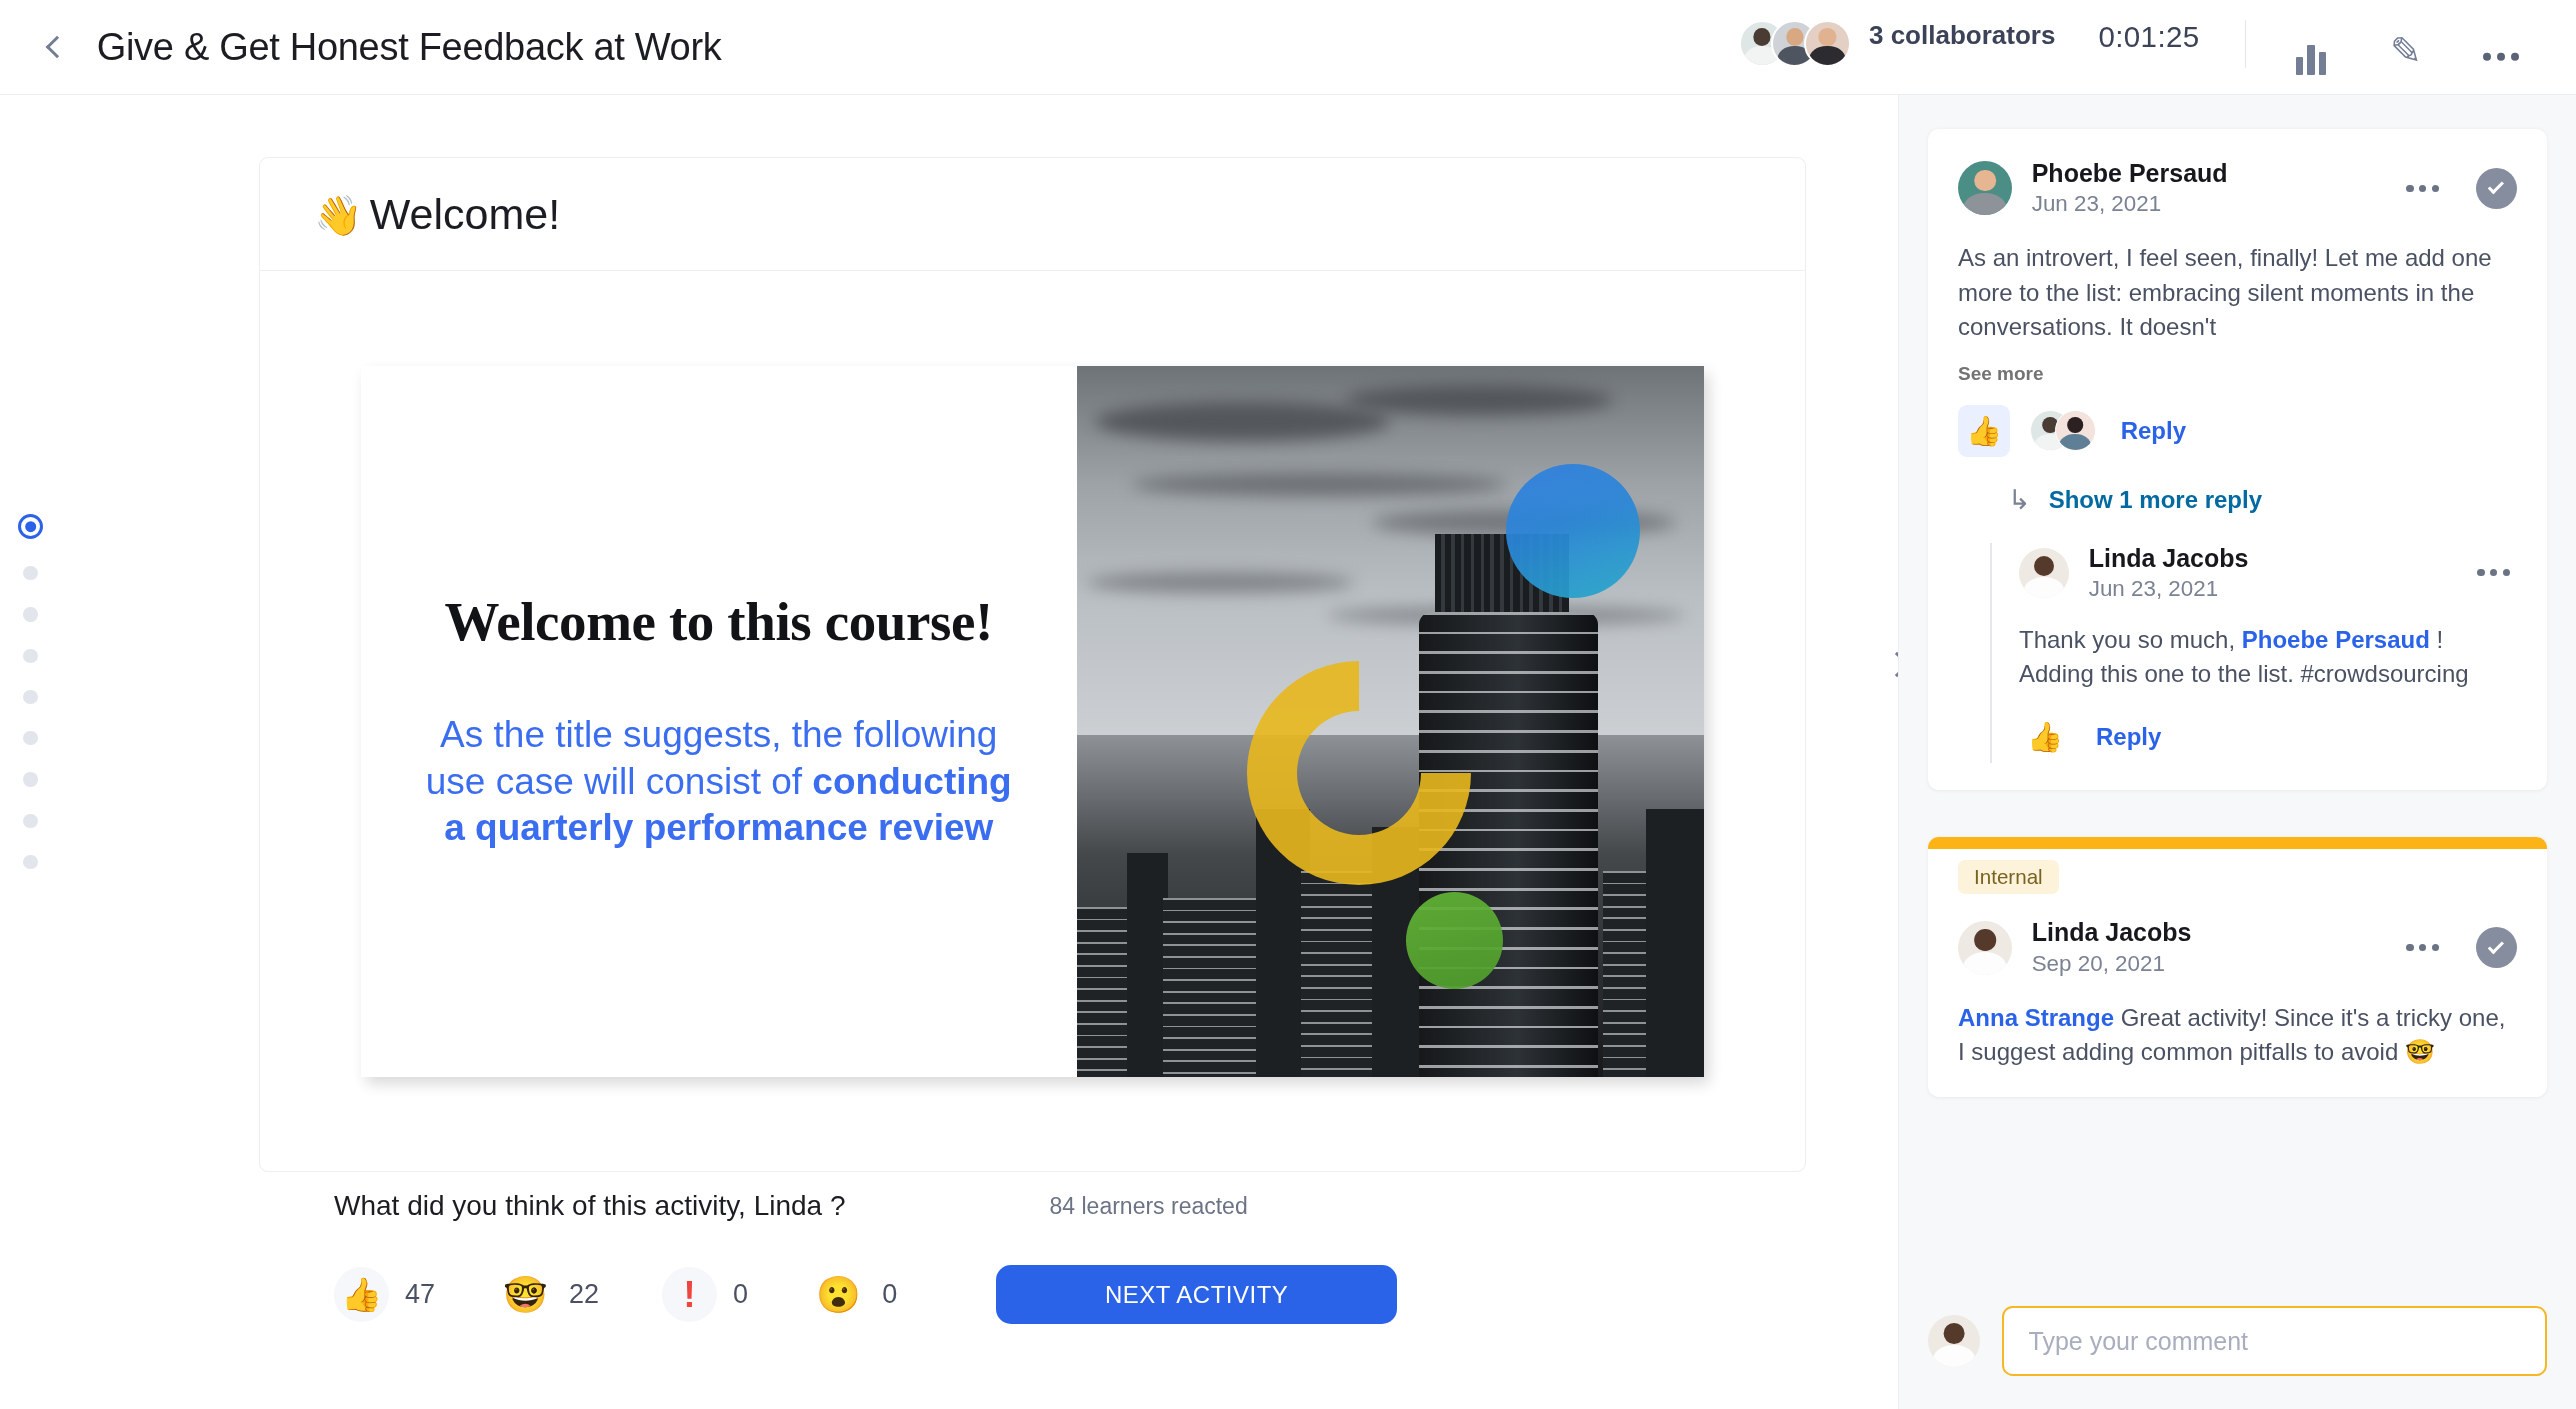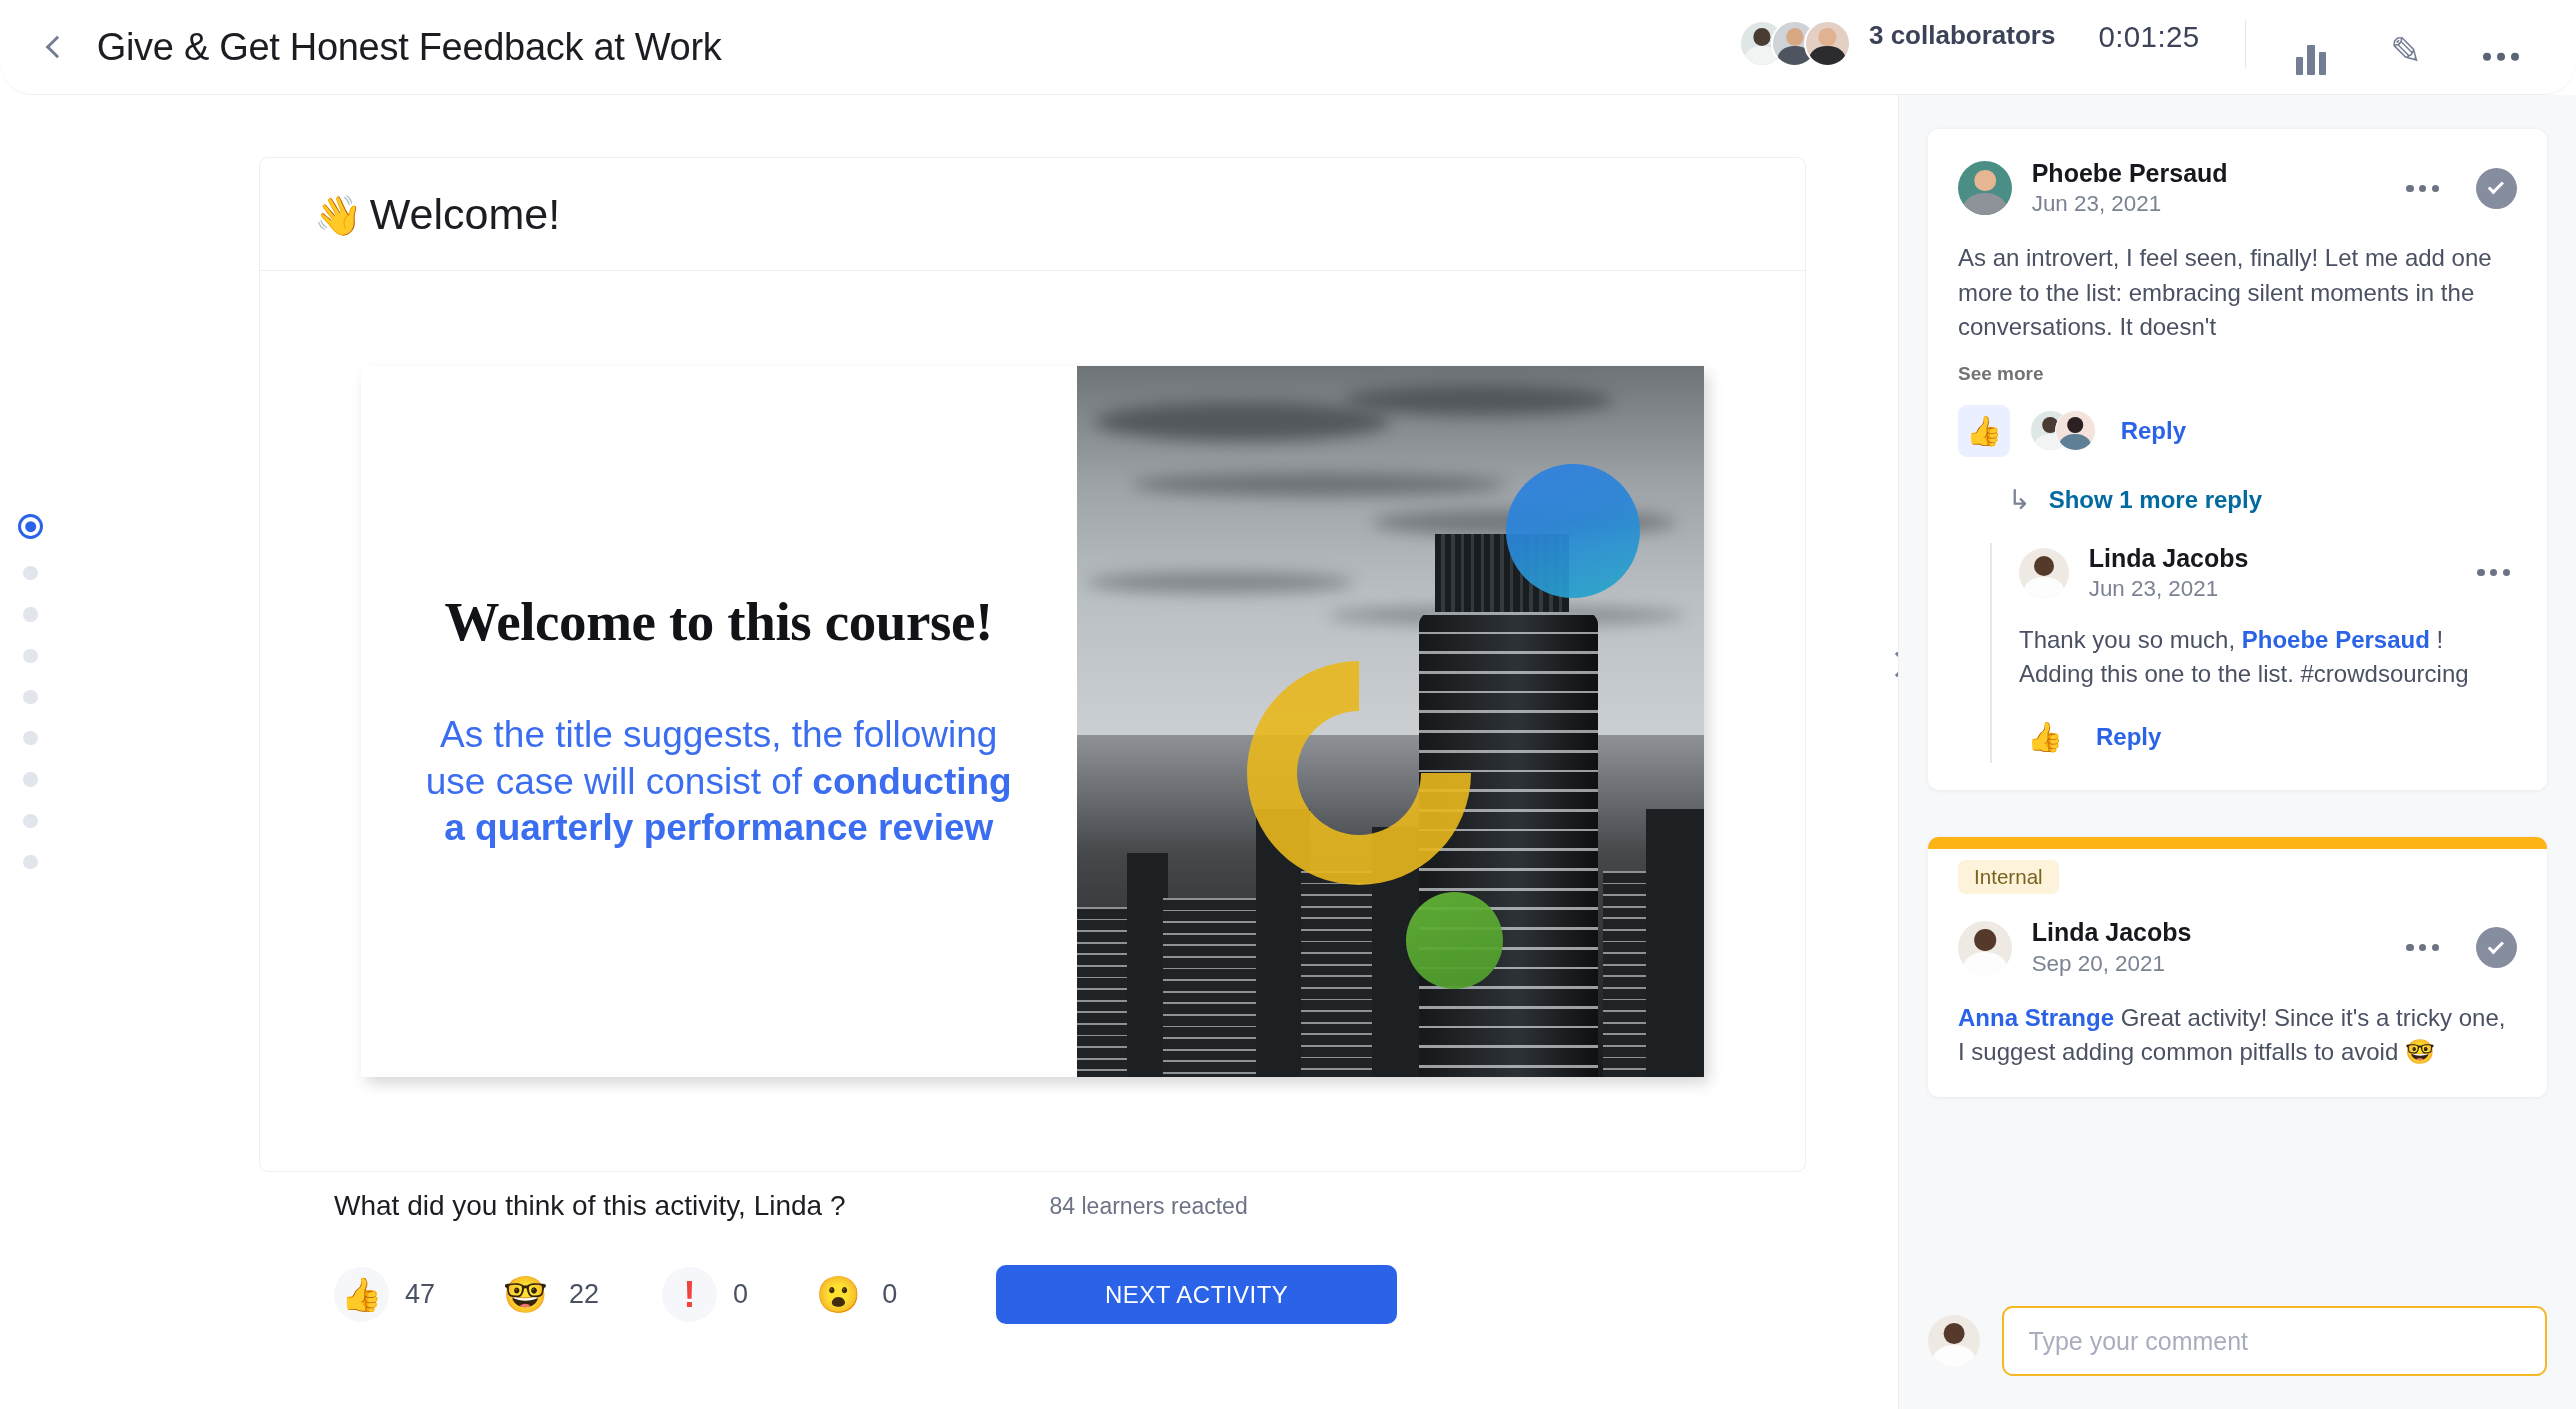--- a/index.html
+++ b/index.html
@@ -9,21 +9,21 @@
     background: #ffffff;
     overflow: hidden;
   }
 
   
   .header {
     position: absolute; top: 0; left: 0;
     width: 2576px; height: 95px;
     background: #ffffff;
     border-bottom: 1.8px solid #eceef3;
-    display: flex; align-items: center; border-radius: 32px;
+    display: flex; align-items: center;
   }
   .back-btn {
     width: 41px; height: 41px; margin-left: 36px;
     display: flex; align-items: center; justify-content: center;
     cursor: pointer;
   }
   .chev-left {
     width: 16px; height: 16px;
     border-left: 3.6px solid #737d94;
     border-bottom: 3.6px solid #737d94;
@@ -226,21 +226,21 @@
     width: 55px; height: 55px; border-radius: 50%;
     display: flex; align-items: center; justify-content: center;
     font-size: 36px; line-height: 1;
   }
   .react-bubble.shade { background: #f6f7fa; }
   .thumb-blue { font-size: 33px; color: #2b63e8; }
   .bang { color: #f0453f; font-size: 36px; font-weight: 700; }
   .react-num { font-size: 27px; color: #4a5163; margin-left: 16px; }
   .next-activity {
     width: 401px; height: 59px; margin-left: 36px;
-    background: #2b63e8; color: #fff; border: none; border-radius: 10px;
+    background: #2b63e8; color: #fff; border: none; border-radius: 15px;
     font-family: "Liberation Sans", sans-serif;
     font-size: 24px; letter-spacing: 0.5px; cursor: pointer;
   }
 
   
   .sidebar {
     position: absolute; right: 0; top: 95px;
     width: 678px; height: 1315px;
     background: #f7f8fa; border-left: 1.8px solid #eceef3;
     padding: 34px 29px 0 29px;

